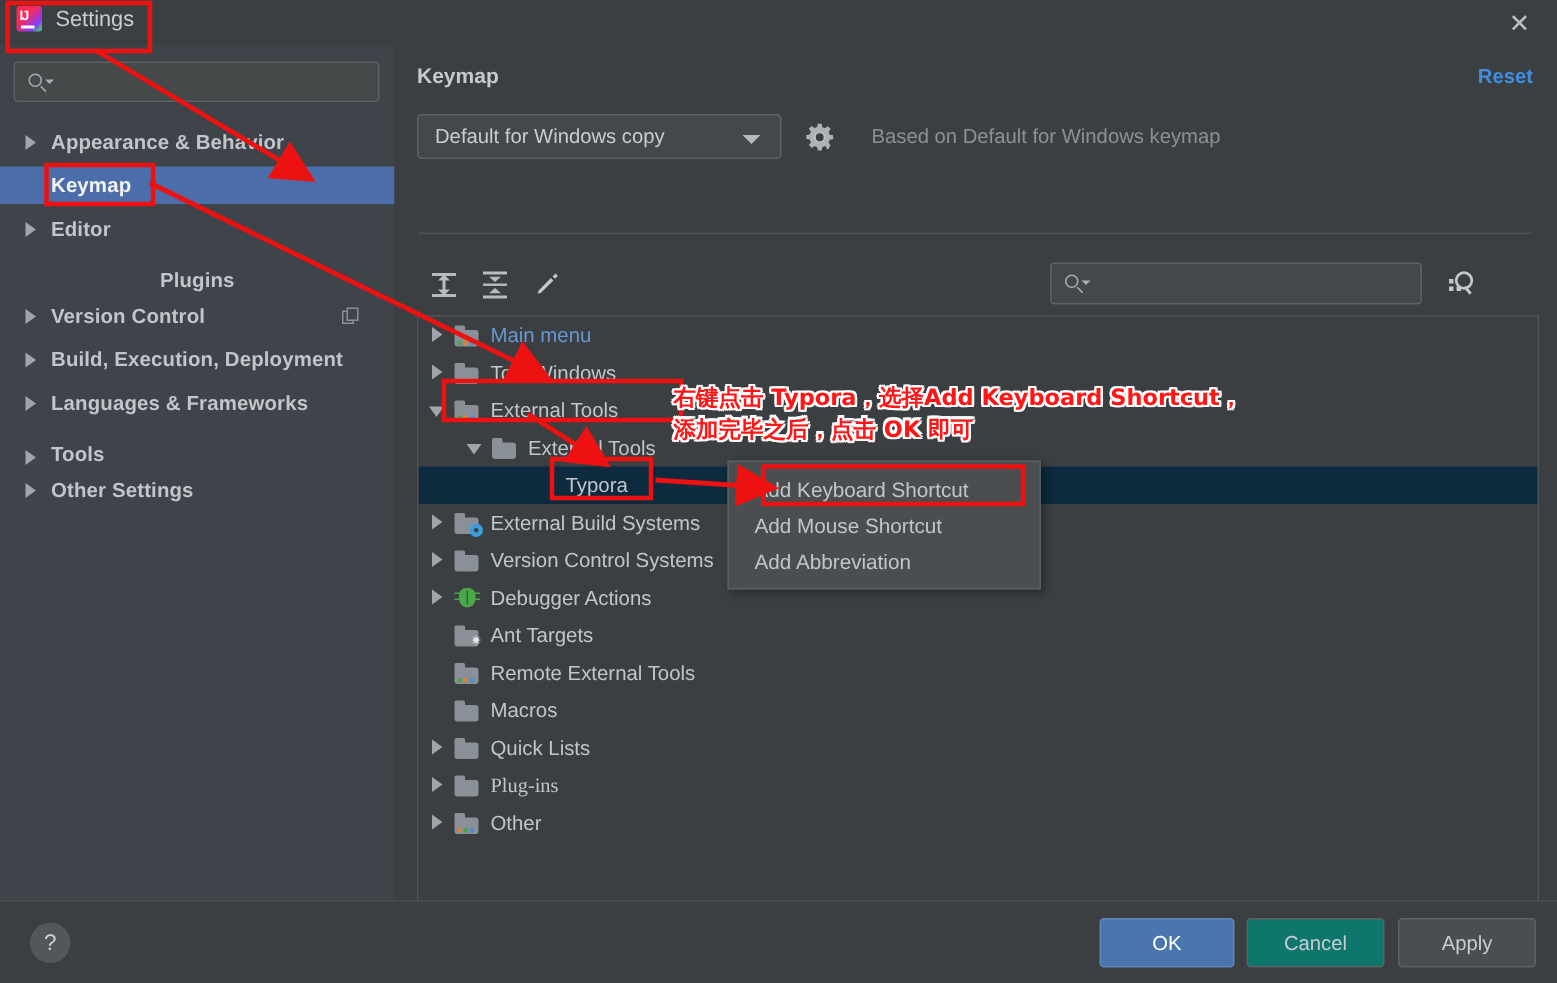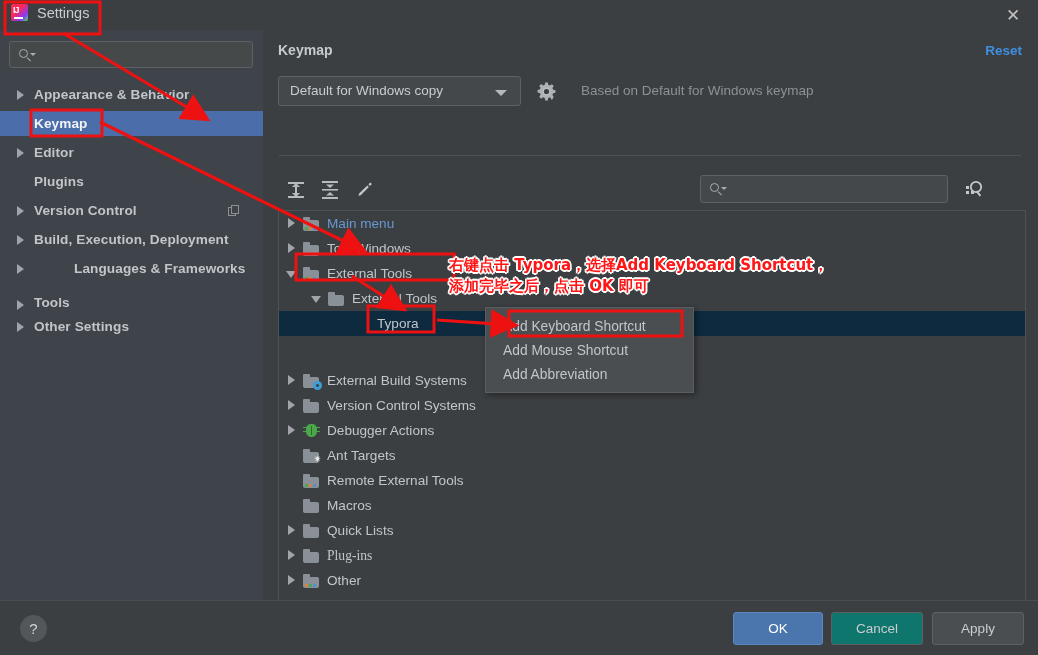--- a/index.html
+++ b/index.html
@@ -157,37 +157,37 @@
           <span class="slabel">Appearance &amp; Behavior</span>
         </div>
         <div class="side-item selected" style="top: 81px;">
           <span class="arrow"></span>
           <span class="slabel">Keymap</span>
         </div>
         <div class="side-item" style="top: 110px;">
           <span class="arrow has"></span>
           <span class="slabel">Editor</span>
         </div>
-        <div class="side-item" style="top: 139px;">
+        <div class="side-item" style="top: 139px; flex-direction: column;">
           <span class="arrow"></span>
           <span class="slabel">Plugins</span>
         </div>
         <div class="side-item" style="top: 168px;">
           <span class="arrow has"></span>
           <span class="slabel">Version Control</span>
           <span class="copy-ico">
             <i class="a"></i>
             <i class="b"></i>
           </span>
         </div>
         <div class="side-item" style="top: 197px;">
           <span class="arrow has"></span>
           <span class="slabel">Build, Execution, Deployment</span>
         </div>
-        <div class="side-item" style="top: 226px; gap: 40px;">
+        <div class="side-item" style="top: 226px;">
           <span class="arrow has"></span>
           <span class="slabel">Languages &amp; Frameworks</span>
         </div>
         <div class="side-item" style="top: 255px; align-items: flex-end;">
           <span class="arrow has"></span>
           <span class="slabel">Tools</span>
         </div>
         <div class="side-item" style="top: 284px;">
           <span class="arrow has"></span>
           <span class="slabel">Other Settings</span>
@@ -296,21 +296,21 @@
             <span class="tab"></span>
             <span class="body"></span>
           </span>
           <span class="tlabel">External Tools</span>
         </div>
         <div class="trow sel" style="padding-left: 57px;">
           <span class="tw-arrow" style="margin-right: 6px;"></span>
           <span class="tfolder"></span>
           <span class="tlabel">Typora</span>
         </div>
-        <div class="trow" style="padding-left: 7px; margin-top: 32px;">
+        <div class="trow" style="padding-left: 7px;">
           <span class="tw-arrow right" style="margin-right: 6px;"></span>
           <span class="tfolder">
             <span class="tab"></span>
             <span class="body"></span>
             <span class="ov-gear"></span>
           </span>
           <span class="tlabel">External Build Systems</span>
         </div>
         <div class="trow" style="padding-left: 7px;">
           <span class="tw-arrow right" style="margin-right: 6px;"></span>

